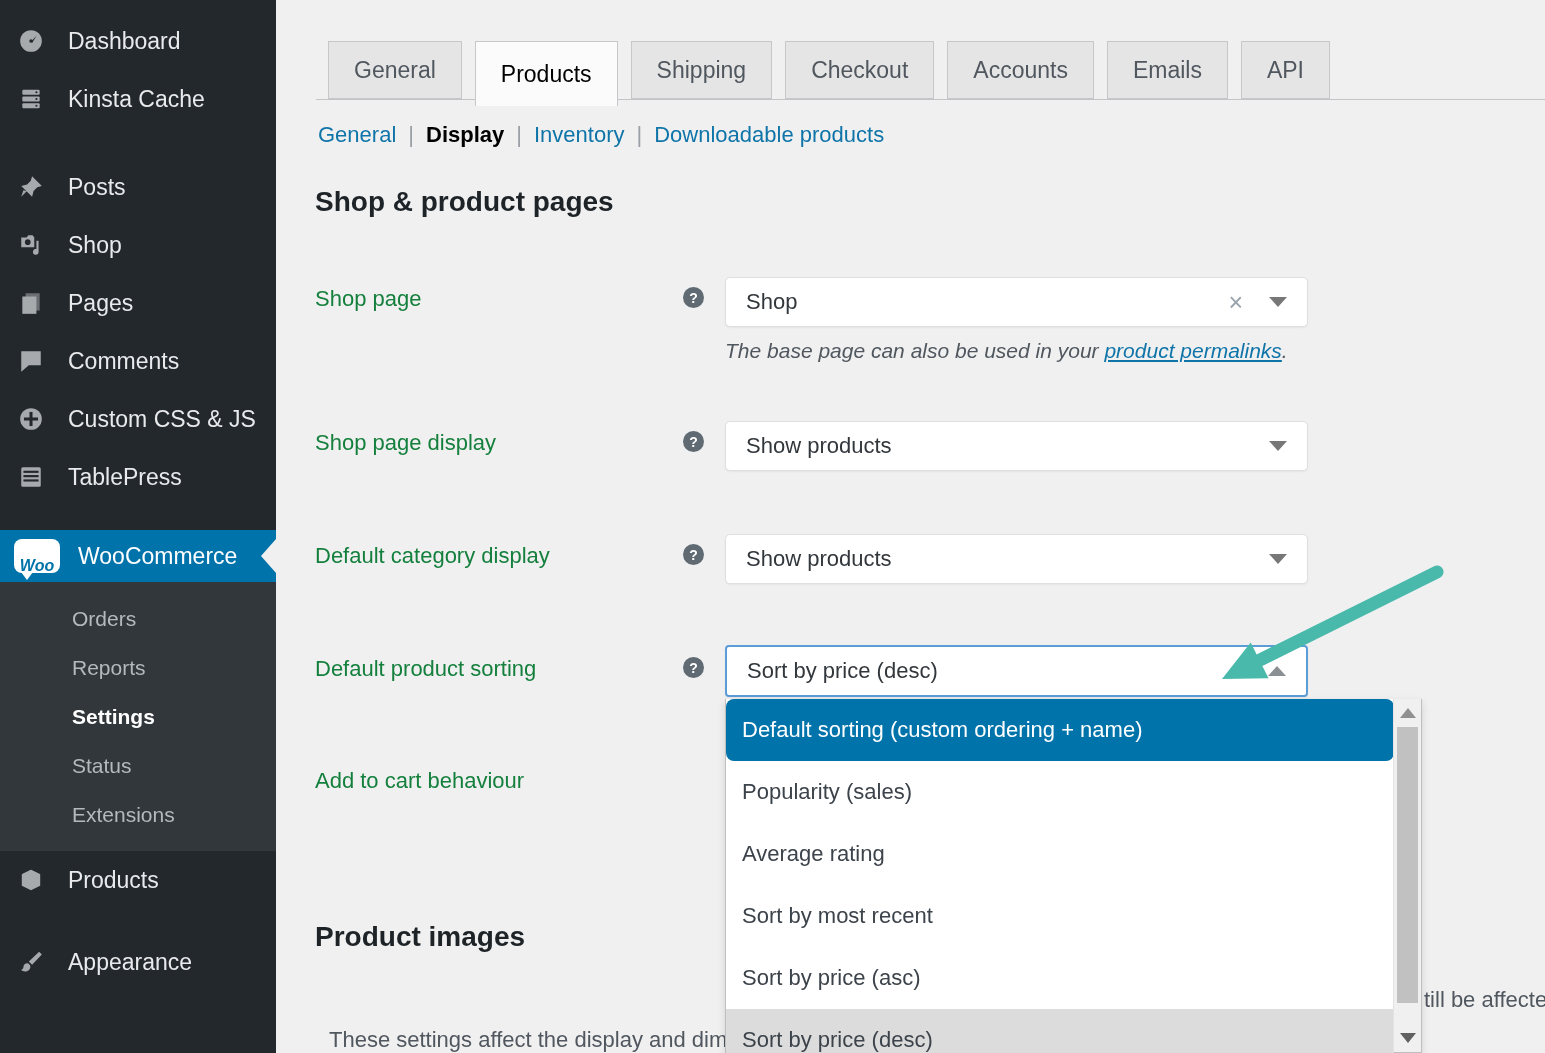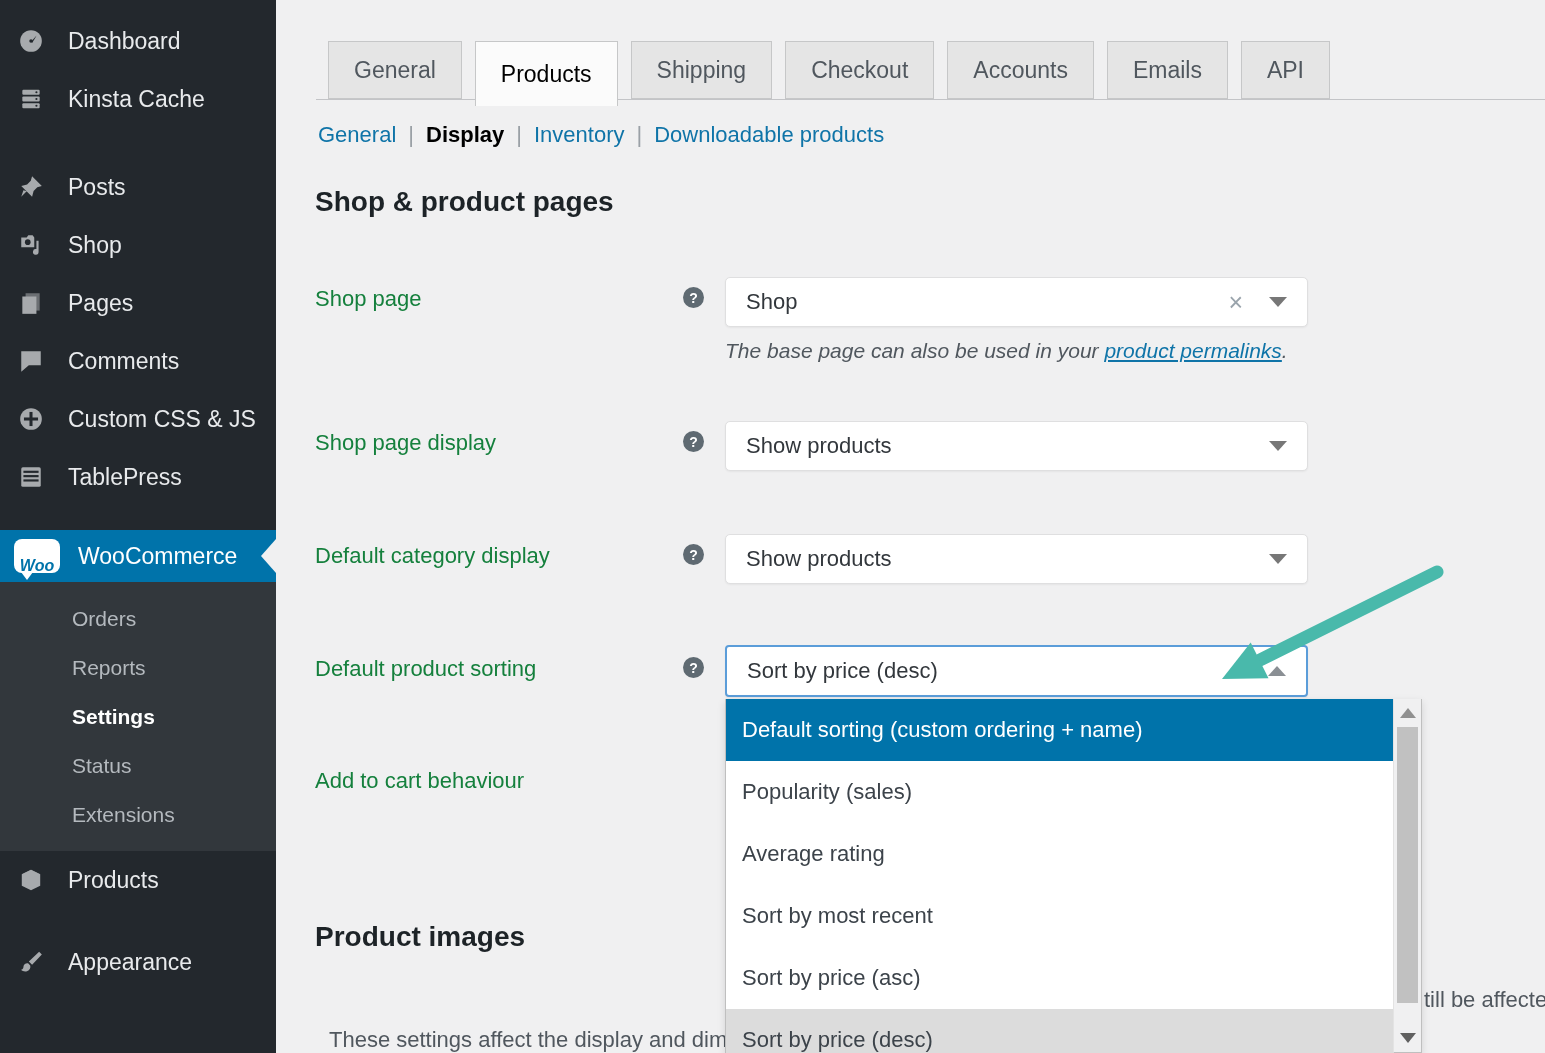--- a/index.html
+++ b/index.html
@@ -60,21 +60,21 @@
   .select.focused { top:645px; height:52px; border:2px solid #5b9dd9; border-radius:4px; }
 
   .desc { position:absolute; left:449px; top:339px; font-style:italic; font-size:21px; color:#50575e; }
   .desc a { color:#0f74a8; text-decoration:underline; cursor:pointer; }
 
   
   #dropdown { position:absolute; left:449px; top:699px; width:697px; height:354px; background:#fff;
     border:1px solid #bfbfbf; border-top:none; box-sizing:border-box; z-index:5; box-shadow:0 3px 8px rgba(0,0,0,0.12); }
   .option { height:62px; width:calc(100% - 27px); box-sizing:border-box; display:flex; align-items:center;
     padding-left:16px; font-size:22px; color:#3c434a; cursor:pointer; }
-  .option.highlighted { background:#0073aa; color:#fff; }
+  .option.highlighted { background:#0073aa; color:#fff;border-radius:8px; }
   .option.selected { background:#dcdcdc; }
 
   .dd-sb { position:absolute; top:0; right:0; bottom:0; width:27px; background:#f0f0f1; border-left:1px solid #e3e3e3; cursor:pointer; }
   .dd-sb .up { position:absolute; top:9px; left:50%; transform:translateX(-50%); width:0; height:0;
     border-left:8px solid transparent; border-right:8px solid transparent; border-bottom:10px solid #909090; }
   .dd-sb .down { position:absolute; bottom:9px; left:50%; transform:translateX(-50%); width:0; height:0;
     border-left:8px solid transparent; border-right:8px solid transparent; border-top:10px solid #606060; }
   .dd-sb .thumb { position:absolute; top:28px; left:3px; right:3px; height:276px; background:#c1c1c1; cursor:grab; }
 
   .pi-text { position:absolute; font-size:22px; color:#50575e; white-space:nowrap; z-index:1; }

